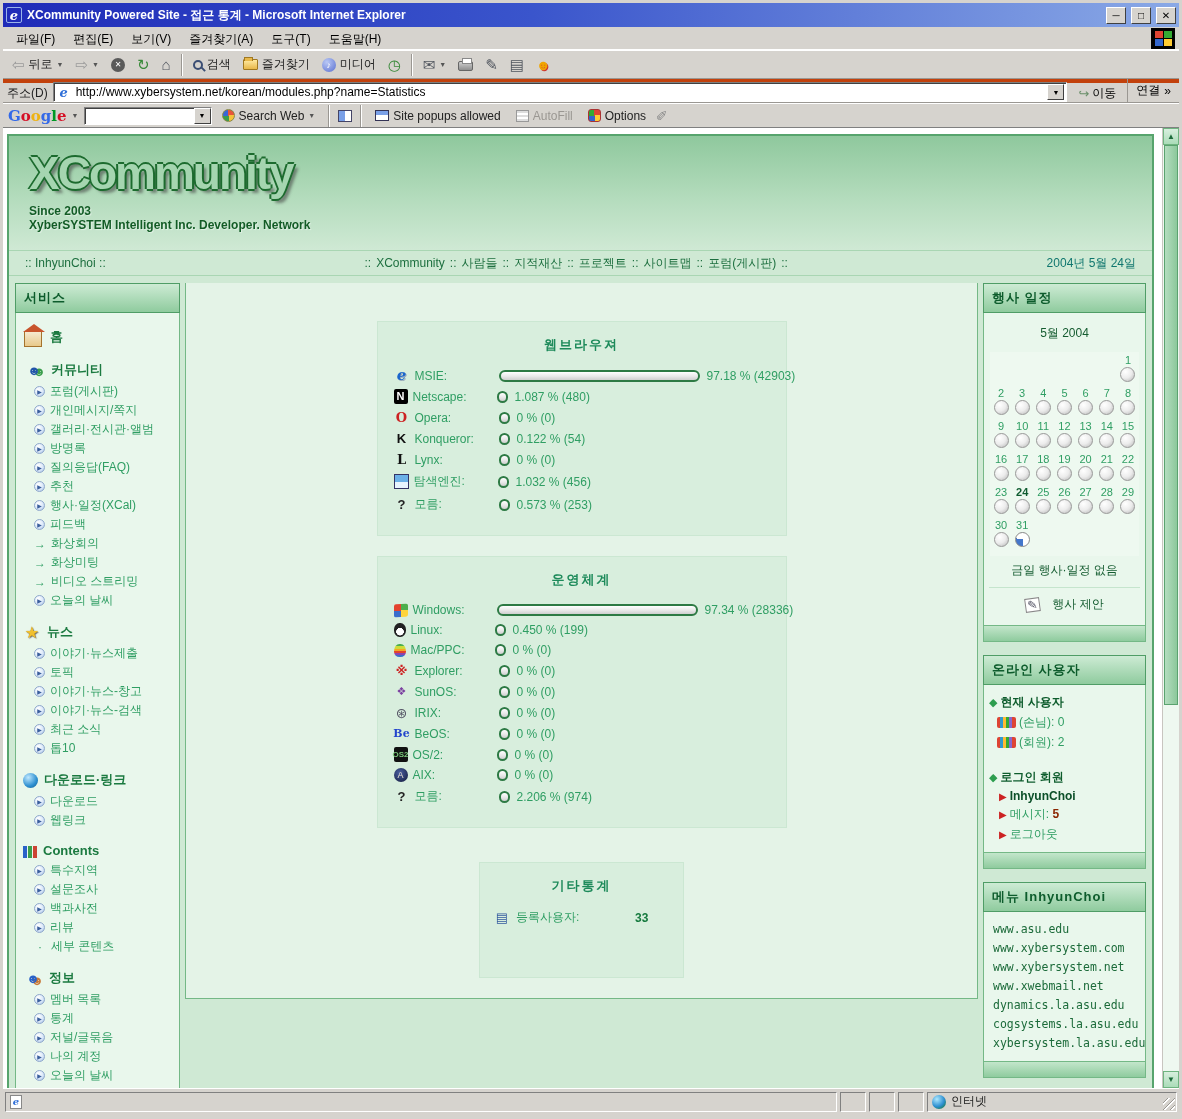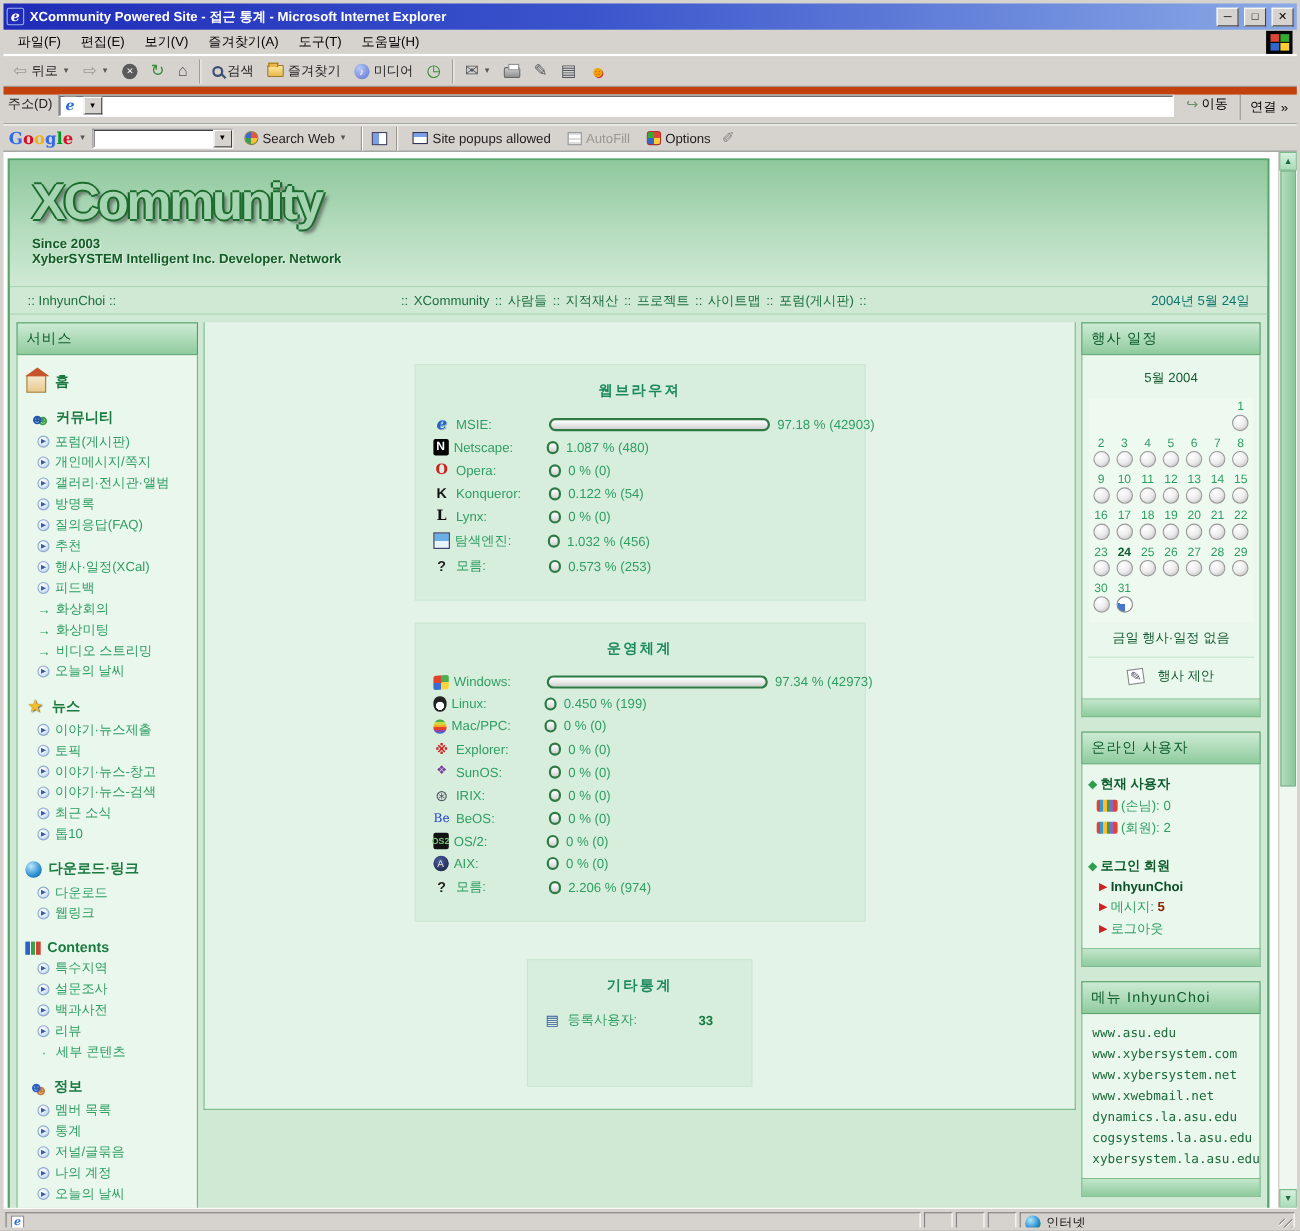--- a/index.html
+++ b/index.html
@@ -31,21 +31,21 @@
   .mag{width:10px;height:10px;border:2px solid #3b4e74;border-radius:50%;position:relative}
   .mag::after{content:'';position:absolute;width:6px;height:2px;background:#3b4e74;transform:rotate(45deg);right:-5px;bottom:-2px}
   .folder-ico{width:15px;height:11px;background:linear-gradient(180deg,#ffe9a0,#e8b84a);border:1px solid #a07820;border-radius:1px;position:relative}
   .folder-ico::before{content:'';position:absolute;top:-3px;left:0;width:7px;height:3px;background:#e8b84a;border:1px solid #a07820;border-bottom:none}
   .media-ico{width:14px;height:14px;border-radius:50%;background:radial-gradient(circle at 35% 30%,#b9c8f5,#5a6fd0);color:#fff;font-size:9px;display:flex;align-items:center;justify-content:center}
   .printer-ico{width:15px;height:10px;background:linear-gradient(180deg,#cfcfcf,#8f8f8f);border:1px solid #666;border-radius:2px;position:relative;margin-top:3px}
   .printer-ico::before{content:'';position:absolute;top:-4px;left:3px;width:8px;height:4px;background:#fff;border:1px solid #888}
   .msn-ico{color:#f0a500;font-size:14px;text-shadow:1px 1px 0 #c33}
 
   
-  .addressbar{height:34px;display:flex;align-items:flex-start;padding:0 4px;gap:5px;border-bottom:1px solid #9a9792;border-top:7px solid #c2410c;flex:none}
+  .addressbar{height:24px;display:flex;align-items:flex-end;padding:0 4px;gap:5px;border-bottom:1px solid #9a9792;border-top:4px solid #c2410c;flex:none}
   .addr-label{font-size:12px;color:#222;flex:none}
   .addr-field{flex:1;height:20px;background:#fff;border:1px solid;border-color:#808080 #fff #fff #808080;box-shadow:inset 1px 1px 0 #404040;display:flex;align-items:center;padding:0 2px;gap:4px}
   .addr-url{font-size:12px;color:#000;flex:1;white-space:nowrap;overflow:hidden}
   .addr-drop{width:17px;height:16px;background:#d6d3ce;border:1px solid;border-color:#fff #404040 #404040 #fff;font-size:7px;display:flex;align-items:center;justify-content:center;flex:none}
   .go-btn{display:flex;align-items:center;gap:3px;font-size:12px;padding:0 6px;flex:none}
   .go-ico{color:#6a8f6a;font-size:13px}
   .links-btn{display:flex;align-items:center;gap:4px;font-size:12px;border-left:1px solid #9a9792;padding:3px 4px 3px 8px;flex:none}
 
   
   .googlebar{height:25px;display:flex;align-items:center;padding:0 5px;gap:5px;border-top:1px solid #fff;border-bottom:1px solid #808080;flex:none;font-size:12px}
@@ -71,21 +71,21 @@
   .since{margin-top:8px}
   .navbar{height:26px;display:flex;align-items:center;padding:0 16px;font-size:12px;color:#1d6f3f;border-top:1px solid #a9d6b3;border-bottom:1px solid #a9d6b3}
   .nav-user{flex:none}
   .nav-links{flex:1;text-align:center}
   .nav-sep{margin:0 5px;color:#1d6f3f}
   .nav-link{color:#1d6f3f}
   .nav-date{flex:none;color:#0f766e}
 
   .columns{display:flex;align-items:flex-start;gap:5px;padding:7px 6px 0 6px}
 
-  .panel-header{background:linear-gradient(180deg,#cdebd4 0%,#8fcb9e 100%);border:1px solid #4f9d66;color:#0d5c2c;font-weight:normal;font-size:13px;padding:5px 8px;letter-spacing:1px}
+  .panel-header{background:linear-gradient(180deg,#cdebd4 0%,#8fcb9e 100%);border:1px solid #4f9d66;color:#0d5c2c;font-weight:bold;font-size:13px;padding:5px 8px;letter-spacing:1px}
   .panel-body{border:1px solid #74b886;border-top:none;background:#e9f7ec}
   .box-footer{height:16px;background:linear-gradient(180deg,#c3e6cb 0%,#8fcb9e 100%);border:1px solid #74b886;border-top:none}
 
   
   .left-col{width:165px;flex:none}
   .left-col .panel-body{padding:10px 6px;min-height:820px}
   .sb-home{display:flex;align-items:center;gap:8px;margin:4px 0 14px 2px;font-size:13px;font-weight:bold;color:#1b7a40}
   .home-ico{width:18px;height:16px;background:linear-gradient(180deg,#f5e9d0,#e8c98a);border:1px solid #a5732c;position:relative;margin-top:4px}
   .home-ico::before{content:'';position:absolute;left:-2px;top:-8px;border-left:11px solid transparent;border-right:11px solid transparent;border-bottom:8px solid #c8542c}
   .sb-group-title{display:flex;align-items:center;gap:6px;margin:13px 0 3px 1px;font-size:13px;font-weight:bold;color:#1b7a40}
@@ -125,21 +125,21 @@
   .ic-konqueror{color:#111;font-weight:bold;font-size:13px}
   .ic-lynx{color:#111;font-weight:bold;font-family:"DejaVu Serif",serif;font-size:13px}
   .ic-searchengine{background:linear-gradient(180deg,#6ab0e8 55%,#e8f4ff 55%);border:1px solid #336;width:15px}
   .ic-unknown{color:#222;font-weight:bold;font-size:13px}
   .ic-windows{background:conic-gradient(#4cae4c 0 25%,#ffd43b 0 50%,#3a6ecc 0 75%,#e3432e 0);width:14px;height:13px;border-radius:2px;transform:skewY(-4deg)}
   .ic-linux{background:radial-gradient(circle at 50% 62%,#fff 0 34%,#222 38%);border-radius:46%;width:12px;height:14px}
   .ic-mac{background:linear-gradient(180deg,#4cae4c 0 18%,#cddc3a 18% 36%,#f5a623 36% 54%,#e3432e 54% 72%,#8e44ad 72% 86%,#3a6ecc 86%);width:12px;height:13px;border-radius:45% 45% 45% 45%/55% 55% 40% 40%}
   .ic-freebsd{color:#cc2222;font-weight:bold}
   .ic-sunos{color:#7a3fa0;font-weight:bold;font-size:11px}
   .ic-irix{color:#556;font-size:14px}
-  .ic-beos{color:#2244cc;font-weight:normal;font-family:"DejaVu Serif",serif;font-size:11px}
+  .ic-beos{color:#2244cc;font-weight:bold;font-family:"DejaVu Serif",serif;font-size:11px}
   .ic-os2{background:#111;color:#7ac87a;font-size:8px;font-weight:bold;width:14px;border-radius:2px}
   .ic-aix{background:radial-gradient(circle at 40% 35%,#4a5fa0,#101838);color:#e8e0d0;font-size:9px;border-radius:50%;width:14px;height:14px}
   .ic-regusers{color:#335a9e;font-size:13px}
 
   .misc-box{width:205px;margin:26px auto 0;background:#d8eedd;border:1px solid #cbe7d2;padding:14px 14px 40px}
   .misc-row{display:flex;align-items:center;margin:11px 0;font-size:12px;color:#2f9e63}
   .misc-row .ic{margin-right:6px}
   .misc-label{flex:1}
   .misc-value{width:34px;font-weight:bold;color:#157a3e;flex:none}
 
@@ -262,20 +262,21 @@
       </span>
     <span class="tb-btn">
         <span class="msn-ico">☻</span>
       </span>
   </div>
 
   <div class="addressbar">
     <span class="addr-label">주소(D)</span>
     <span class="addr-field">
       <span class="ie-e">e</span>
+      <span class="addr-url">http://www.xybersystem.net/korean/modules.php?name=Statistics</span>
       <span class="addr-drop">▼</span>
     </span>
     <span class="go-btn">
       <span class="go-ico">↪</span>
       <span>이동</span>
     </span>
     <span class="links-btn">
       <span>연결</span>
       <span>»</span>
     </span>
@@ -532,21 +533,21 @@
                   </div>
               </div>
 
               <div class="stat-box" style="margin-top:20px">
                 <div class="stat-box-title">운영체계</div>
                 <div id="os-rows">
                     <div class="stat-row">
                       <span class="ic ic-windows"></span>
                       <span class="stat-label">Windows:</span>
                       <span class="stat-bar" style="width: 201px;"></span>
-                      <span class="stat-text">97.34 % (42973)</span>
+                      <span class="stat-text">97.34 % (28336)</span>
                     </div>
                     <div class="stat-row">
                       <span class="ic ic-linux"></span>
                       <span class="stat-label">Linux:</span>
                       <span class="stat-bar" style="width: 11px;"></span>
                       <span class="stat-text">0.450 % (199)</span>
                     </div>
                     <div class="stat-row">
                       <span class="ic ic-mac"></span>
                       <span class="stat-label">Mac/PPC:</span>

